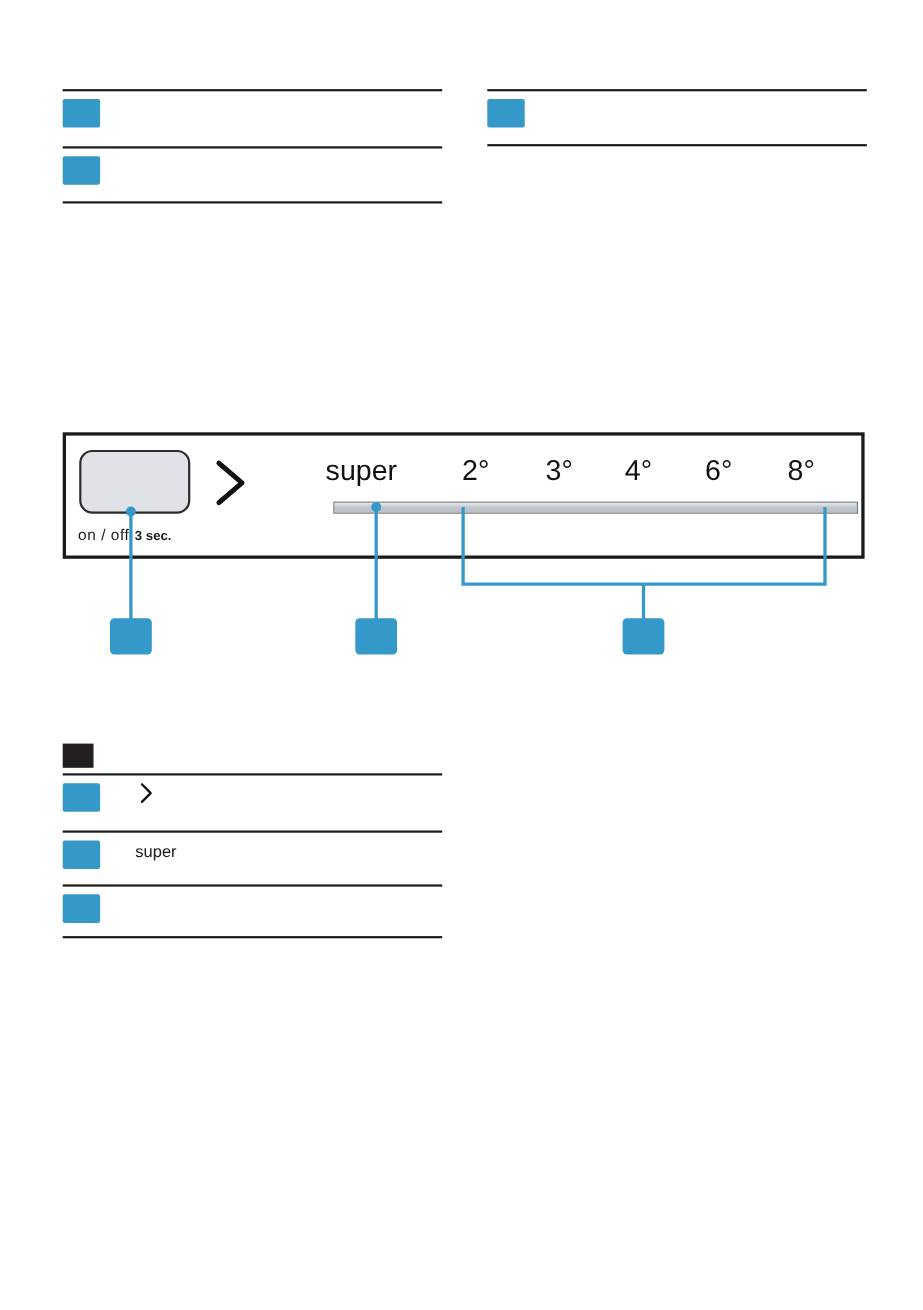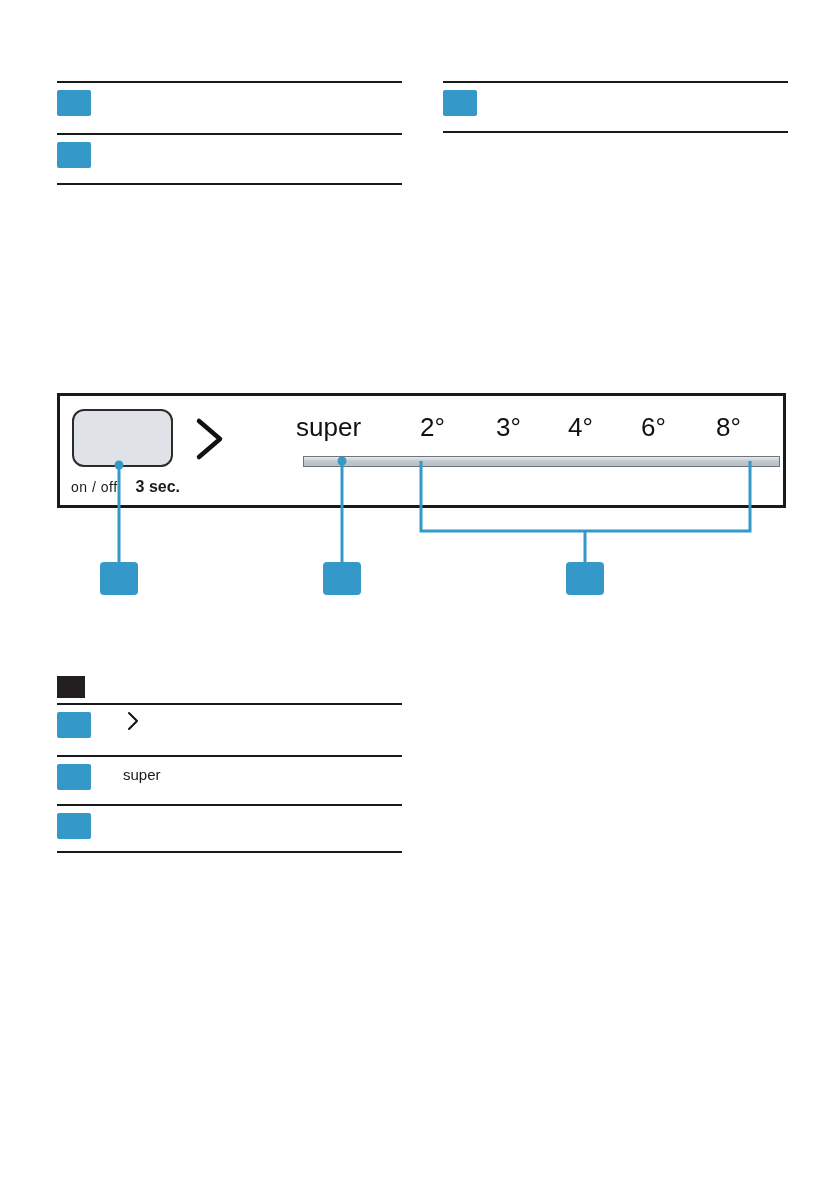--- a/index.html
+++ b/index.html
@@ -92,24 +92,24 @@
   #onoff-label {
     position: absolute;
     left: 11px;
     top: 82px;
     font-size: 14px;
     letter-spacing: 0.5px;
     white-space: nowrap;
     color: #1a1a1a;
   }
   #onoff-label .sec {
-    font-size: 16px;
+    font-size: 12px;
     font-weight: bold;
     letter-spacing: 0;
-    margin-left: 18px;
+    margin-left: 5px;
   }
 
   #chevron-panel {
     position: absolute;
     left: 128px;
     top: 18px;
     width: 42px;
     height: 50px;
   }
 

